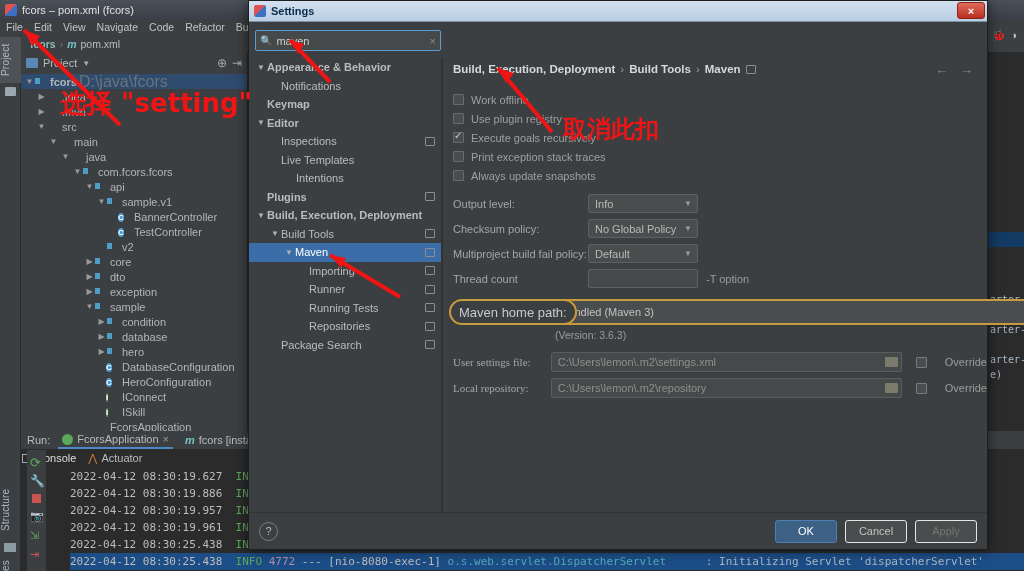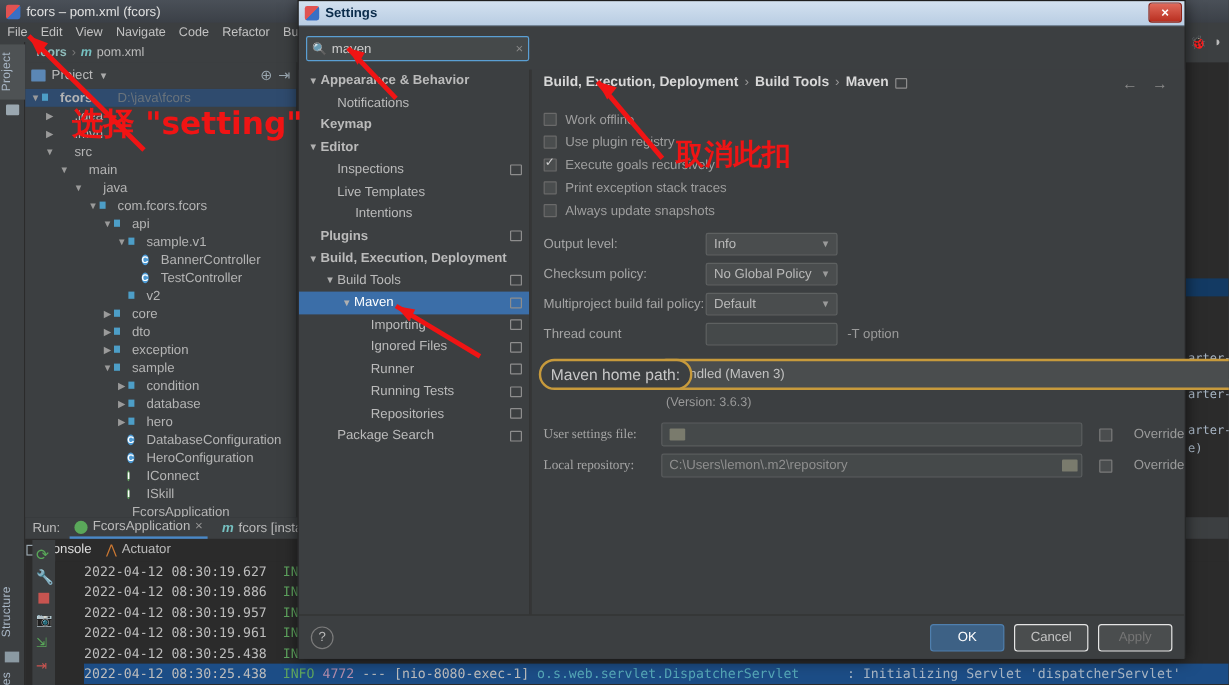--- a/index.html
+++ b/index.html
@@ -65,21 +65,21 @@
   .proj-title { color: #bbb; font-size: 11px; }
   .proj-header .spacer { flex: 1; }
   .tree { position: relative; overflow: hidden; height: 357px; }
   .trow {
     height: 15px; display: flex; align-items: center;
     font-size: 11px; white-space: nowrap; color: #b4b4b4;
   }
   .trow.sel { background: #2f4b6e; }
   .arr { width: 9px; color: #9a9a9a; font-size: 8px; text-align: center; flex: none; }
   .ic { width: 13px; height: 13px; flex: none; margin-right: 3px; position: relative; }
-  .lbl-path { color: #6a737b; margin-left: 21px; font-size: 11px; }
+  .lbl-path { color: #6a737b; margin-left: 2px; font-size: 16px; }
   .bold { font-weight: bold; }
 
   
   .fold { width: 12px; height: 10px; background: #9aa7b0; border-radius: 1px 2px 1px 1px; position: relative; top: 1px; }
   .fold.blue { background: #4d9ec7; }
   .fold.pkg { background: #9aa7b0; }
   .fold.pkg::after { content:""; position:absolute; left:1px; top:2px; width:5px; height:6px; background:#4d9ec7; }
   .cls { width: 12px; height: 12px; border-radius: 50%; background: #4c9ad4; color: #fff;
          font-size: 8px; line-height: 12px; text-align: center; font-weight: bold; }
   .ifc { width: 12px; height: 12px; border-radius: 50%; background: #62a360; color: #fff;
@@ -612,25 +612,20 @@
             <span class="ntext">Maven</span>
             <span class="nbadge"></span>
           </div>
           <div class="nrow" style="padding-left: 48px;">
             <span class="narr"></span>
             <span class="ntext">Importing</span>
             <span class="nbadge"></span>
           </div>
           <div class="nrow" style="padding-left: 48px;">
             <span class="narr"></span>
-            <span class="ntext">Ignored Files</span>
-            <span class="nbadge"></span>
-          </div>
-          <div class="nrow" style="padding-left: 48px;">
-            <span class="narr"></span>
             <span class="ntext">Runner</span>
             <span class="nbadge"></span>
           </div>
           <div class="nrow" style="padding-left: 48px;">
             <span class="narr"></span>
             <span class="ntext">Running Tests</span>
             <span class="nbadge"></span>
           </div>
           <div class="nrow" style="padding-left: 48px;">
             <span class="narr"></span>
@@ -717,20 +712,21 @@
 
             </div>
 
           </div>
           <div class="mhp-ver">(Version: 3.6.3)</div>
 
           <div id="path-list" style="margin-top:8px;">
               <div class="pathrow">
                 <span class="plabel">User settings file:</span>
                 <span class="pathfield">
+                  <span class="pv">C:\Users\lemon\.m2\settings.xml</span>
                   <span class="folder-ic"></span>
                 </span>
                 <span class="ovr">
                   <span class="cbox"></span>
                   <span>Override</span>
                 </span>
               </div>
               <div class="pathrow">
                 <span class="plabel">Local repository:</span>
                 <span class="pathfield">

